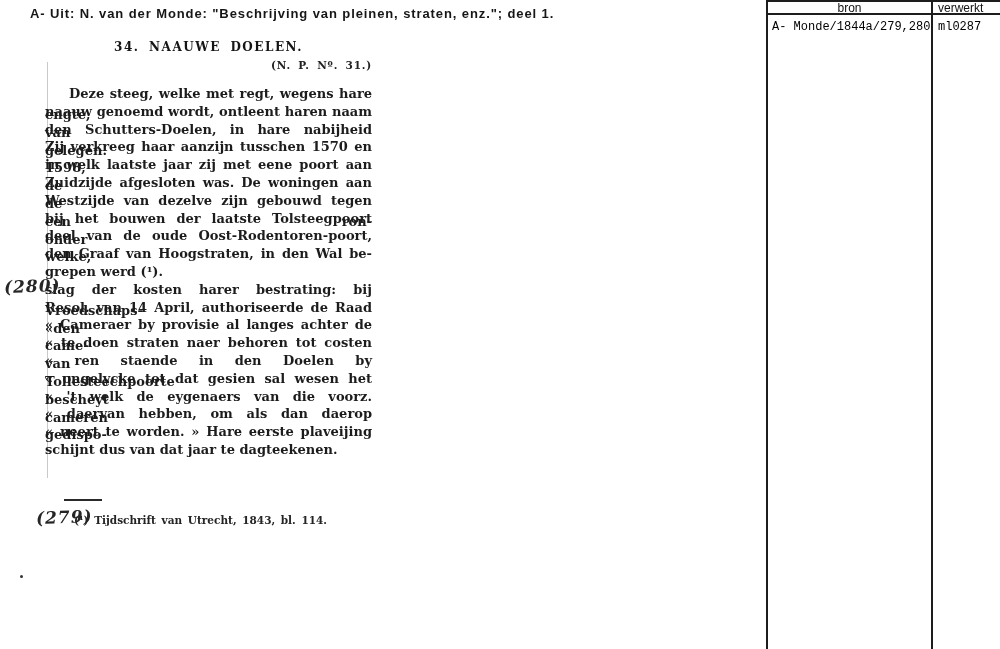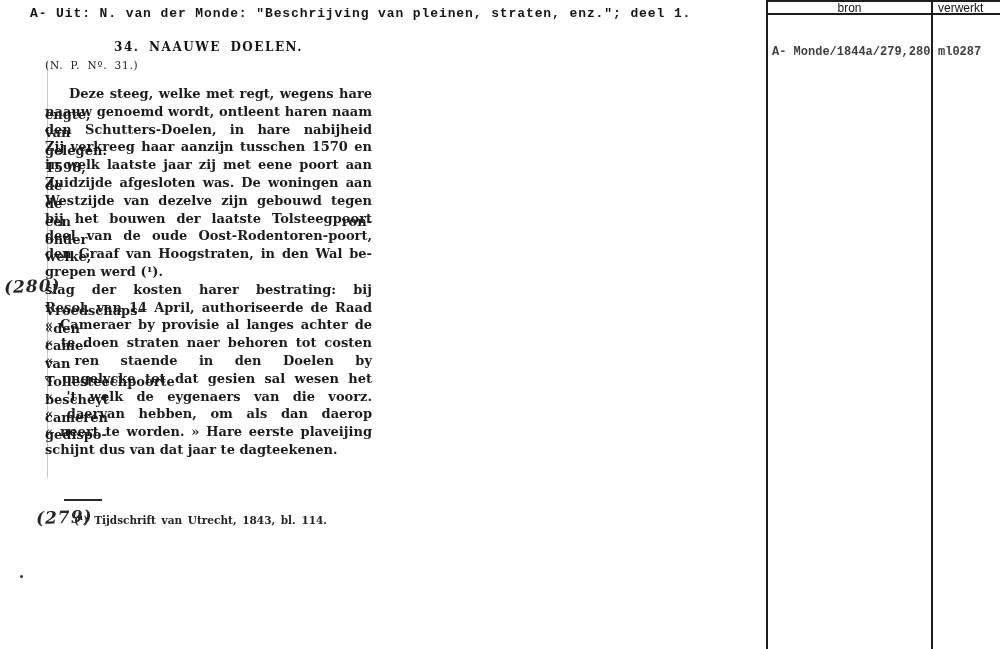--- a/index.html
+++ b/index.html
@@ -9,21 +9,21 @@
     font-family: "DejaVu Serif", serif;
     color: #1b1b1b;
     position: relative;
     overflow: hidden;
   }
   .abs { position: absolute; }
 
   
   .source-line {
     left: 30px; top: 6px;
-    font-family: Liberation Mono, monospace;
+    font-family: Liberation Sans, sans-serif;
     font-size: 13px; font-weight: bold;
     letter-spacing: 0.9px;
     color: #161616;
     white-space: nowrap;
   }
 
   
   .scan-edge {
     left: 47px; top: 62px;
     width: 1px; height: 416px;
@@ -33,22 +33,22 @@
   
   .heading {
     left: 45px; top: 40px; width: 327px;
     text-align: center;
     font-size: 12px; font-weight: bold;
     letter-spacing: 1.5px; word-spacing: 4px;
     color: #151515;
   }
   .subheading {
     left: 45px; top: 59px; width: 327px;
-    text-align: left;
-    font-size: 10.5px; font-weight: normal;
+    text-align: right;
+    font-size: 10.5px; font-weight: bold;
     letter-spacing: 0.8px; word-spacing: 3px;
     color: #222;
   }
   .body-text {
     left: 45px; top: 83px; width: 327px;
     font-size: 13px; font-weight: bold;
     color: #1c1c1c;
   }
   .bodyline {
     height: 17.8px; line-height: 21px;
@@ -101,24 +101,23 @@
     font-family: "Liberation Sans", sans-serif;
     font-size: 12px; font-weight: normal;
     color: #111;
     white-space: nowrap;
   }
   .hdr-bron { left: 768px; width: 163px; text-align: center; }
   .hdr-verwerkt { left: 938px; }
   .tbl-cell {
     top: 20px;
     font-family: "Liberation Mono", monospace;
-    font-size: 12px; font-weight: bold;
-    color: #404040;
+    font-size: 12px; font-weight: normal;
+    color: #000000;
     white-space: nowrap;
-    margin-top: 25px;
   }
   .cell-bron { left: 772px; }
   .cell-verwerkt { left: 938px; }
 </style>
 </head>
 <body>
 
 <div>
 
   <div class="abs source-line">A- Uit: N. van der Monde: "Beschrijving van pleinen, straten, enz."; deel 1.</div>

